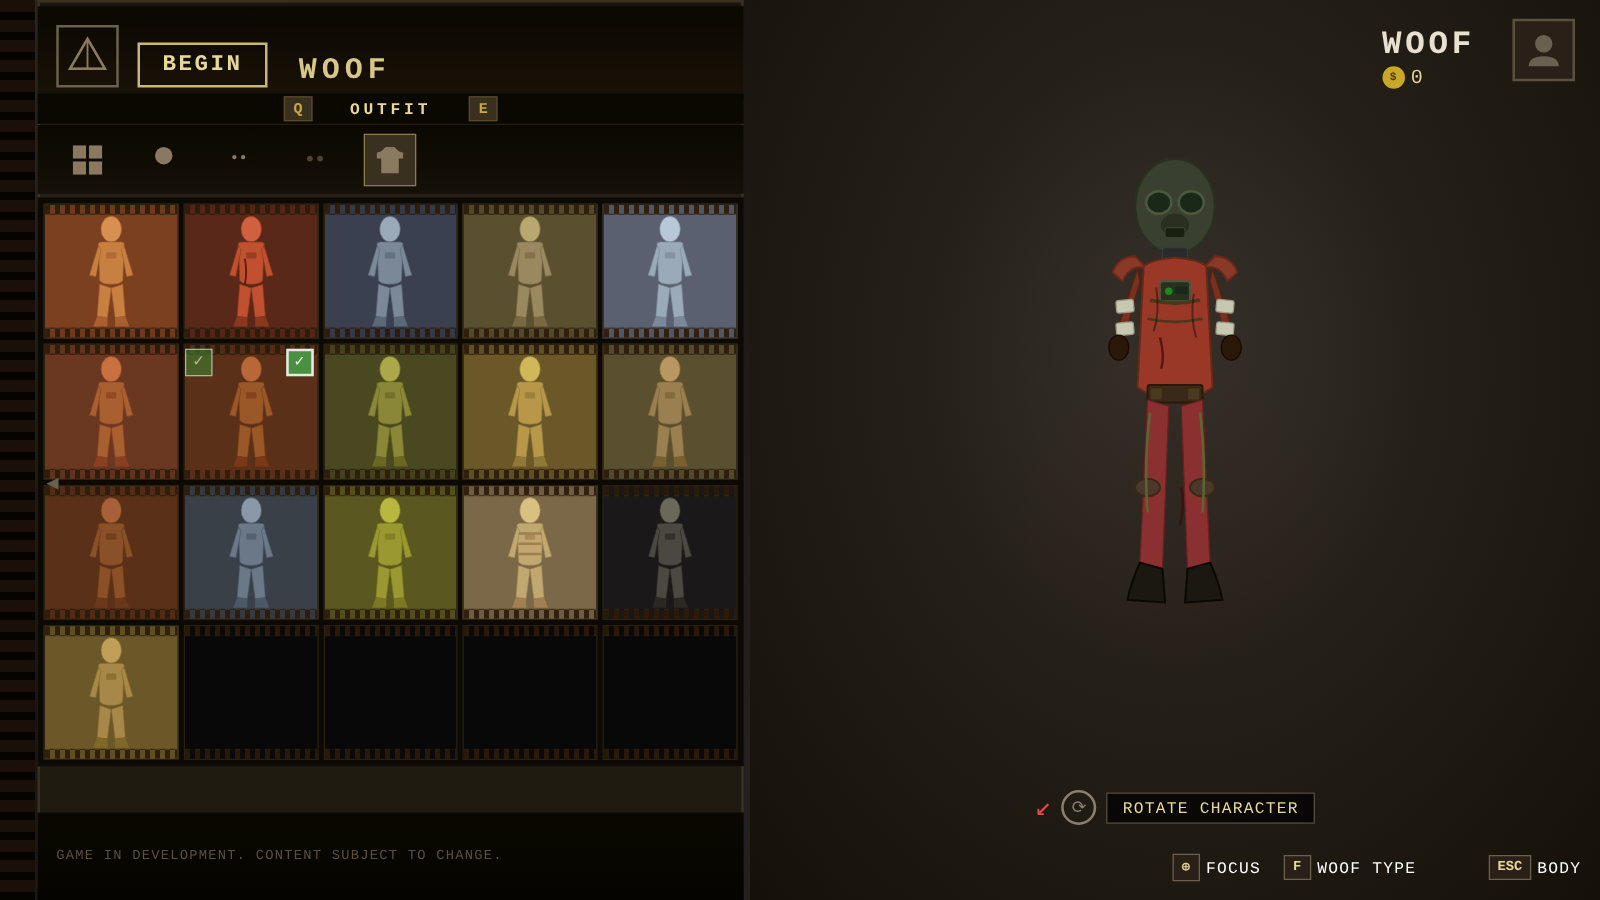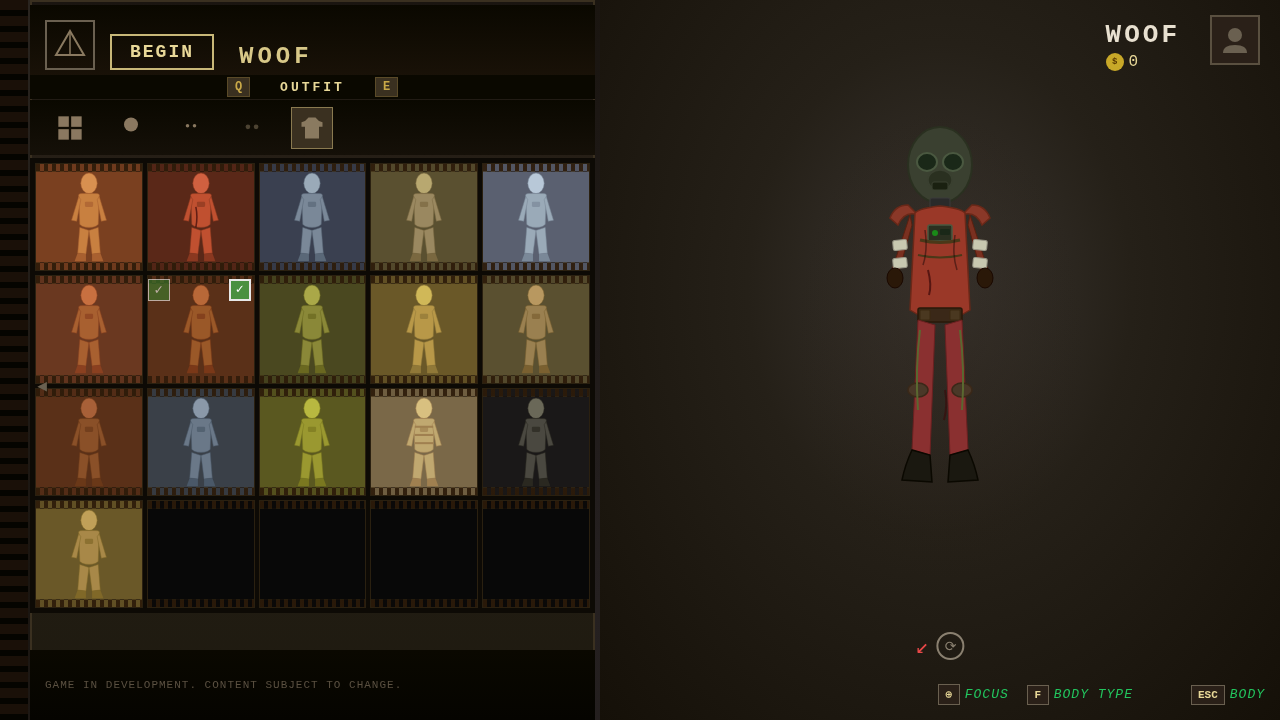--- a/index.html
+++ b/index.html
@@ -362,24 +362,23 @@
       border: 1px solid #6a6050;
       color: #e8d898;
       font-size: 11px;
       padding: 3px 6px;
       min-width: 22px;
       text-align: center;
       font-weight: bold;
     }
 
     .ctrl-label {
-      color: #22c55e;
+      color: #ffffff;
       font-size: 13px;
       letter-spacing: 1px;
-      font-style: italic;
     }
 
     
     .filmstrip-v-left {
       position: absolute;
       top: 0; left: 0;
       width: 28px; height: 720px;
       background: #050400;
       display: flex; flex-direction: column;
     }
@@ -897,29 +896,30 @@
       <path d="M105 280 Q108 295 104 310" stroke="#3a0808" stroke-width="2" fill="none" opacity="0.6"></path>
 
       <path d="M85 120 Q88 140 83 155" stroke="#1a0808" stroke-width="1.5" fill="none" opacity="0.5"></path>
       <path d="M115 125 Q112 145 117 160" stroke="#1a0808" stroke-width="1.5" fill="none" opacity="0.5"></path>
     </svg>
   </div>
 
   <div class="rotate-hint">
     <span class="rotate-arrow">↙</span>
     <div class="rotate-btn-icon">⟳</div>
+    <div class="rotate-label">ROTATE CHARACTER</div>
   </div>
 
   <div class="bottom-controls">
     <div class="ctrl-btn">
       <span class="key-badge">⊕</span>
       <span class="ctrl-label">FOCUS</span>
     </div>
     <div class="ctrl-btn" style="margin-left:10px;">
       <span class="key-badge">F</span>
-      <span class="ctrl-label">BODY TYPE</span>
+      <span class="ctrl-label">WOOF TYPE</span>
     </div>
     <div class="ctrl-btn" style="margin-left:10px;padding-left:40px;">
       <span class="key-badge">ESC</span>
       <span class="ctrl-label">BODY</span>
     </div>
   </div>
 </div>
 
 </body></html>

